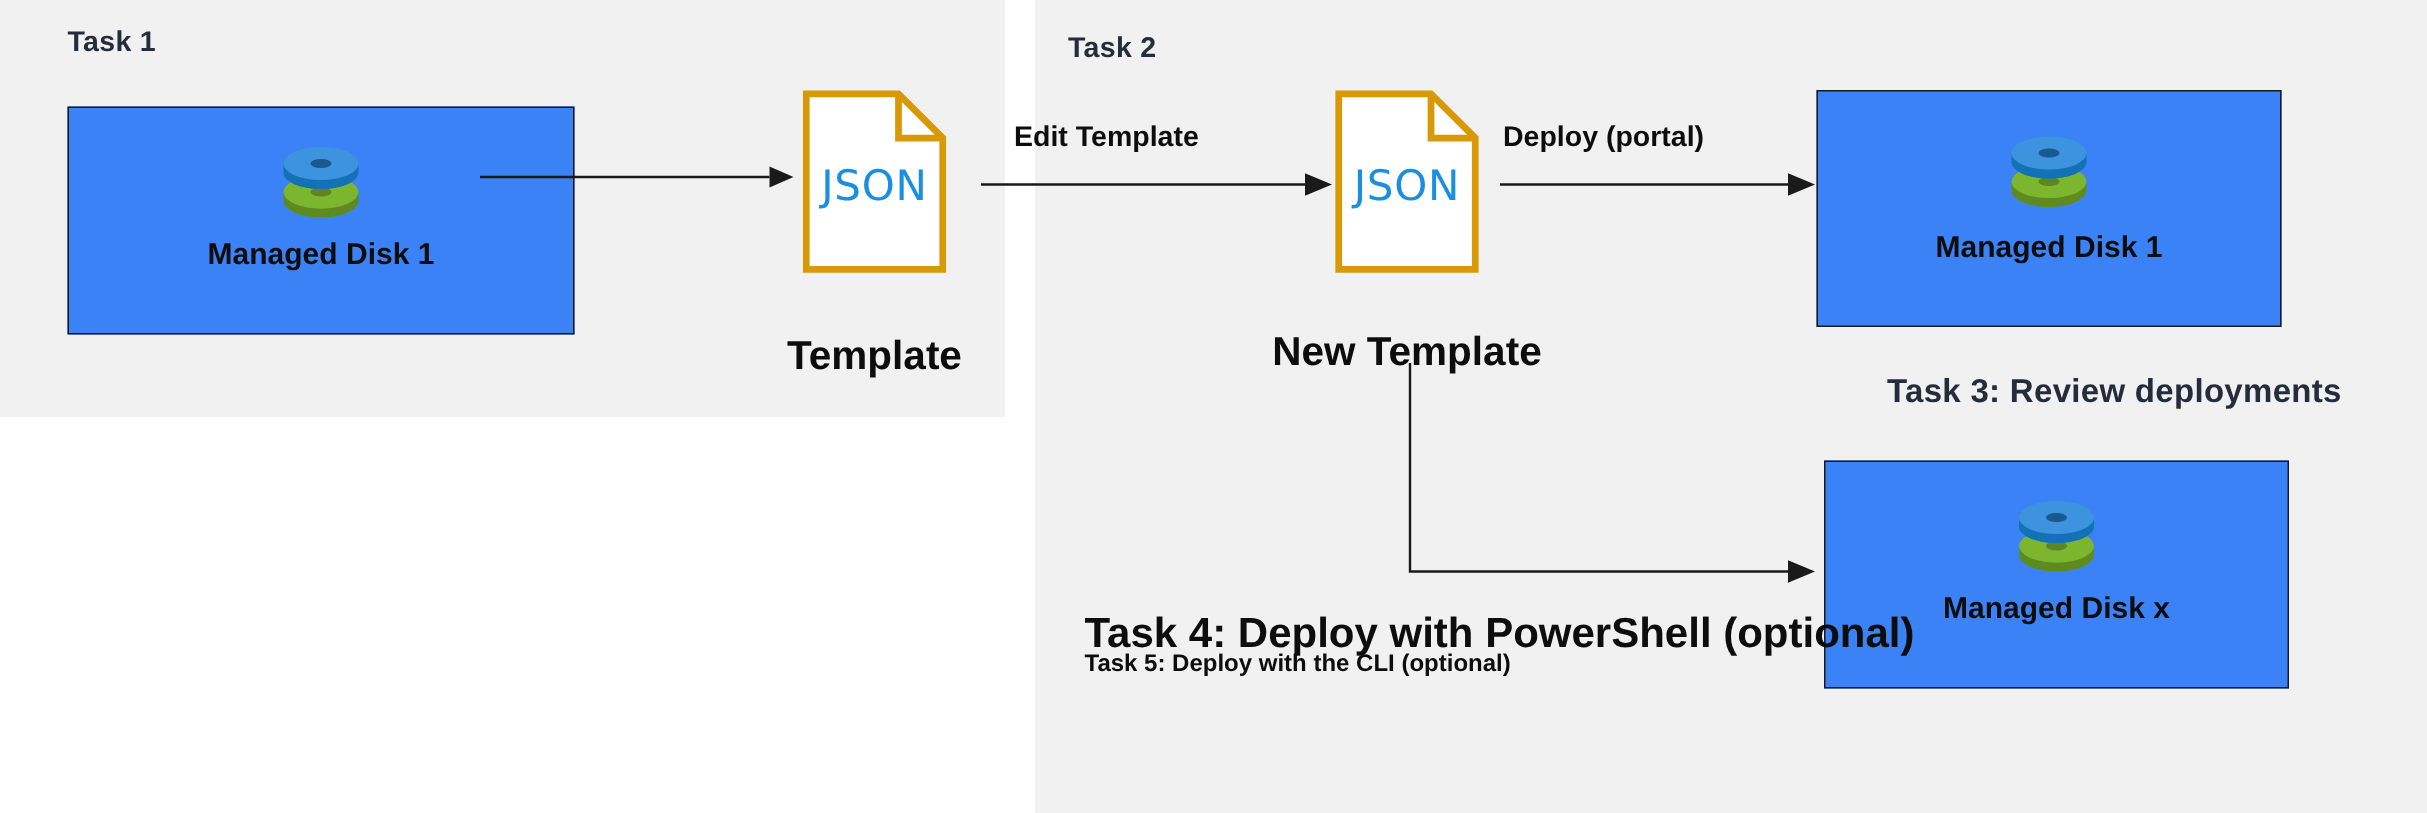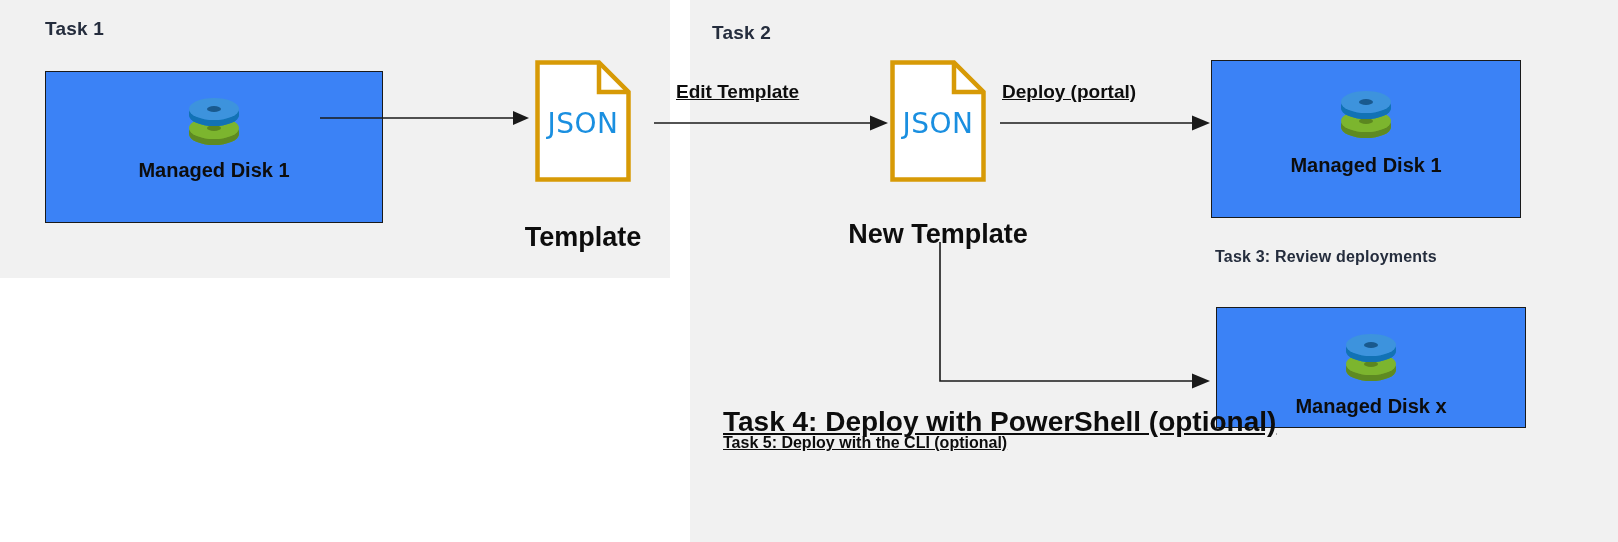--- a/index.html
+++ b/index.html
@@ -33,21 +33,20 @@
     font-size: 19px;
     letter-spacing: .2px;
     white-space: nowrap;
   }
   .black-label {
     position: absolute;
     color: #0d0d0d;
     font-weight: bold;
     font-size: 19px;
     white-space: nowrap;
-    text-decoration: underline;
   }
   .disk-box {
     position: absolute;
     border: 1.4px solid #1a1a1a;
     background: #3b82f6;
     box-sizing: border-box;
   }
   .disk-box .icon-wrap {
     position: absolute;
     left: 50%;
@@ -166,28 +165,28 @@
         <ellipse cx="29" cy="34" rx="7" ry="3" fill="#5b8620"></ellipse>
         <ellipse cx="29" cy="21" rx="25" ry="11" fill="#1d7ec4"></ellipse>
         <path d="M4 15 A25 11 0 0 0 54 15 L54 21 A25 11 0 0 1 4 21 Z" fill="#1272b5"></path>
         <ellipse cx="29" cy="15" rx="25" ry="11" fill="#3d93dd"></ellipse>
         <ellipse cx="29" cy="15" rx="7" ry="3" fill="#19598e"></ellipse>
       </svg>
     </div>
     <div class="box-caption" style="top:93px;">Managed Disk 1</div>
   </div>
 
-  <div class="task-label" style="left:1215px; top:248px; font-size:16px;">Task 3: Review deployments</div>
+  <div class="task-label" style="left:1258px; top:248px; font-size:22px;">Task 3: Review deployments</div>
 
   <svg class="arrow-svg" style="left:930px; top:238px; width:295px; height:155px;">
     <polyline class="arrow-line" points="10,4 10,143 262,143"></polyline>
     <polygon class="arrow-head" points="262,135.5 280,143 262,150.5"></polygon>
   </svg>
 
-  <div class="disk-box" style="left:1216px; top:307px; width:310px; height:121px;">
+  <div class="disk-box" style="left:1216px; top:307px; width:310px; height:152px;">
     <div class="icon-wrap" style="top:22px;">
       <svg width="58" height="56" viewBox="0 0 58 56" aria-hidden="true">
         <ellipse cx="29" cy="40" rx="25" ry="11" fill="#74a12b"></ellipse>
         <path d="M4 34 A25 11 0 0 0 54 34 L54 40 A25 11 0 0 1 4 40 Z" fill="#5e8a22"></path>
         <ellipse cx="29" cy="34" rx="25" ry="11" fill="#7cb52e"></ellipse>
         <ellipse cx="29" cy="34" rx="7" ry="3" fill="#5b8620"></ellipse>
         <ellipse cx="29" cy="21" rx="25" ry="11" fill="#1d7ec4"></ellipse>
         <path d="M4 15 A25 11 0 0 0 54 15 L54 21 A25 11 0 0 1 4 21 Z" fill="#1272b5"></path>
         <ellipse cx="29" cy="15" rx="25" ry="11" fill="#3d93dd"></ellipse>
         <ellipse cx="29" cy="15" rx="7" ry="3" fill="#19598e"></ellipse>

